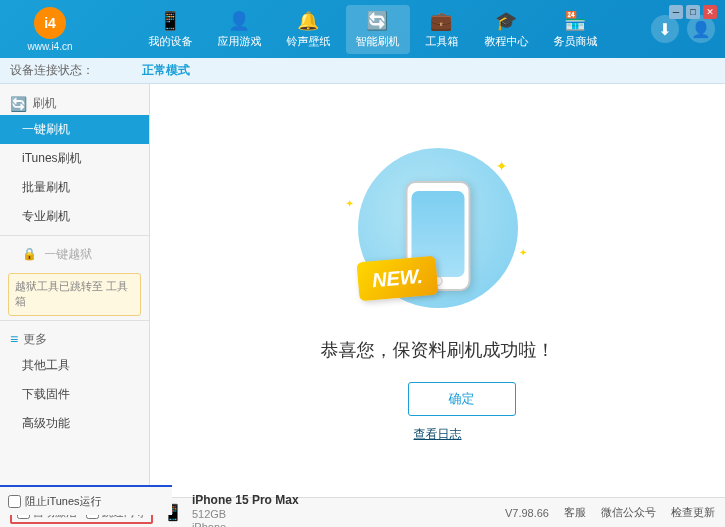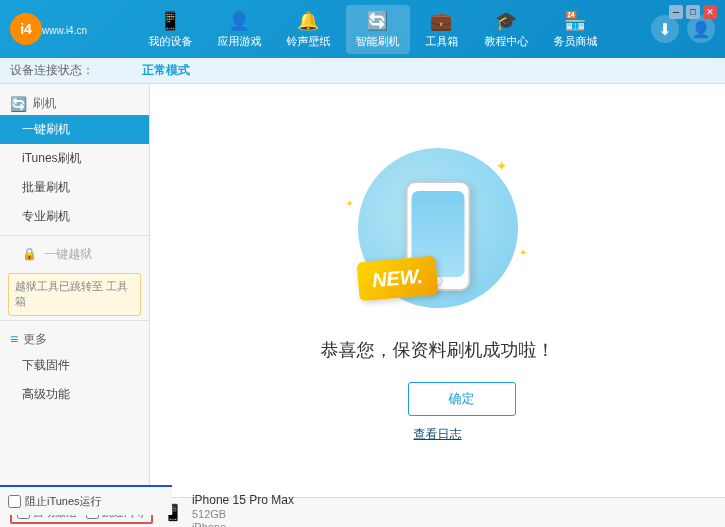--- a/index.html
+++ b/index.html
@@ -9,21 +9,21 @@
     .header {
       background: linear-gradient(135deg, #1a9fd8, #0e8ac8);
       height: 58px;
       display: flex;
       align-items: center;
       padding: 0 10px;
       color: white;
     }
     .logo-area {
       display: flex;
-      flex-direction: row;
+      flex-direction: column;
       align-items: center;
       margin-right: 15px;
       min-width: 80px;
     }
     .logo-icon {
       width: 32px;
       height: 32px;
       background: #ff8c00;
       border-radius: 50%;
       display: flex;
@@ -284,21 +284,21 @@
       border-radius: 2px;
       margin-right: 6px;
     }
     .footer-checkbox { cursor: pointer; }
     .footer-device-area {
       display: flex;
       flex-direction: column;
       gap: 1px;
       margin-left: 5px;
     }
-    .device-name { font-weight: normal; color: #333; font-size: 12px; }
+    .device-name { font-weight: bold; color: #333; font-size: 12px; }
     .device-sub { color: #888; font-size: 11px; }
     .footer-right {
       margin-left: auto;
       display: flex;
       align-items: center;
       gap: 15px;
       color: #666;
       font-size: 11px;
     }
     .footer-link { cursor: pointer; color: #555; }
@@ -387,20 +387,23 @@
         <span>一键越狱</span>
       </div>
       <div class="sidebar-notice">
         <span>越狱工具已跳转至
 工具箱</span>
       </div>
       <div class="sidebar-divider"></div>
       <div class="sidebar-section-header">
         <span class="s-icon">≡</span>
         <span>更多</span>
+      </div>
+      <div class="sidebar-item">
+        <span>其他工具</span>
       </div>
       <div class="sidebar-item">
         <span>下载固件</span>
       </div>
       <div class="sidebar-item">
         <span>高级功能</span>
       </div>
     </div>
 
     <div class="content-area">
@@ -435,20 +438,26 @@
       <span>跳过向导</span>
     </div>
     <div style="display:flex; align-items:center; gap:4px; margin-left:4px;">
       <span style="color:#1a9fd8; font-size:16px;">📱</span>
       <div class="footer-device-area">
         <span class="device-name">iPhone 15 Pro Max</span>
         <span class="device-sub">512GB</span>
         <span class="device-sub">iPhone</span>
       </div>
     </div>
+    <div class="footer-right">
+      <span>V7.98.66</span>
+      <span class="footer-link">客服</span>
+      <span class="footer-link">微信公众号</span>
+      <span class="footer-link">检查更新</span>
+    </div>
   </div>
 
   <div style="position:absolute; bottom:12px; left:0; width:172px; height:30px; background:#f7f7f7; border-top:2px solid #1d4ed8; display:flex; align-items:center; padding:0 8px; gap:4px; font-size:11px; color:#444;">
     <input type="checkbox" style="">
     <span>阻止iTunes运行</span>
   </div>
 
 </div>
 
 </body></html>

